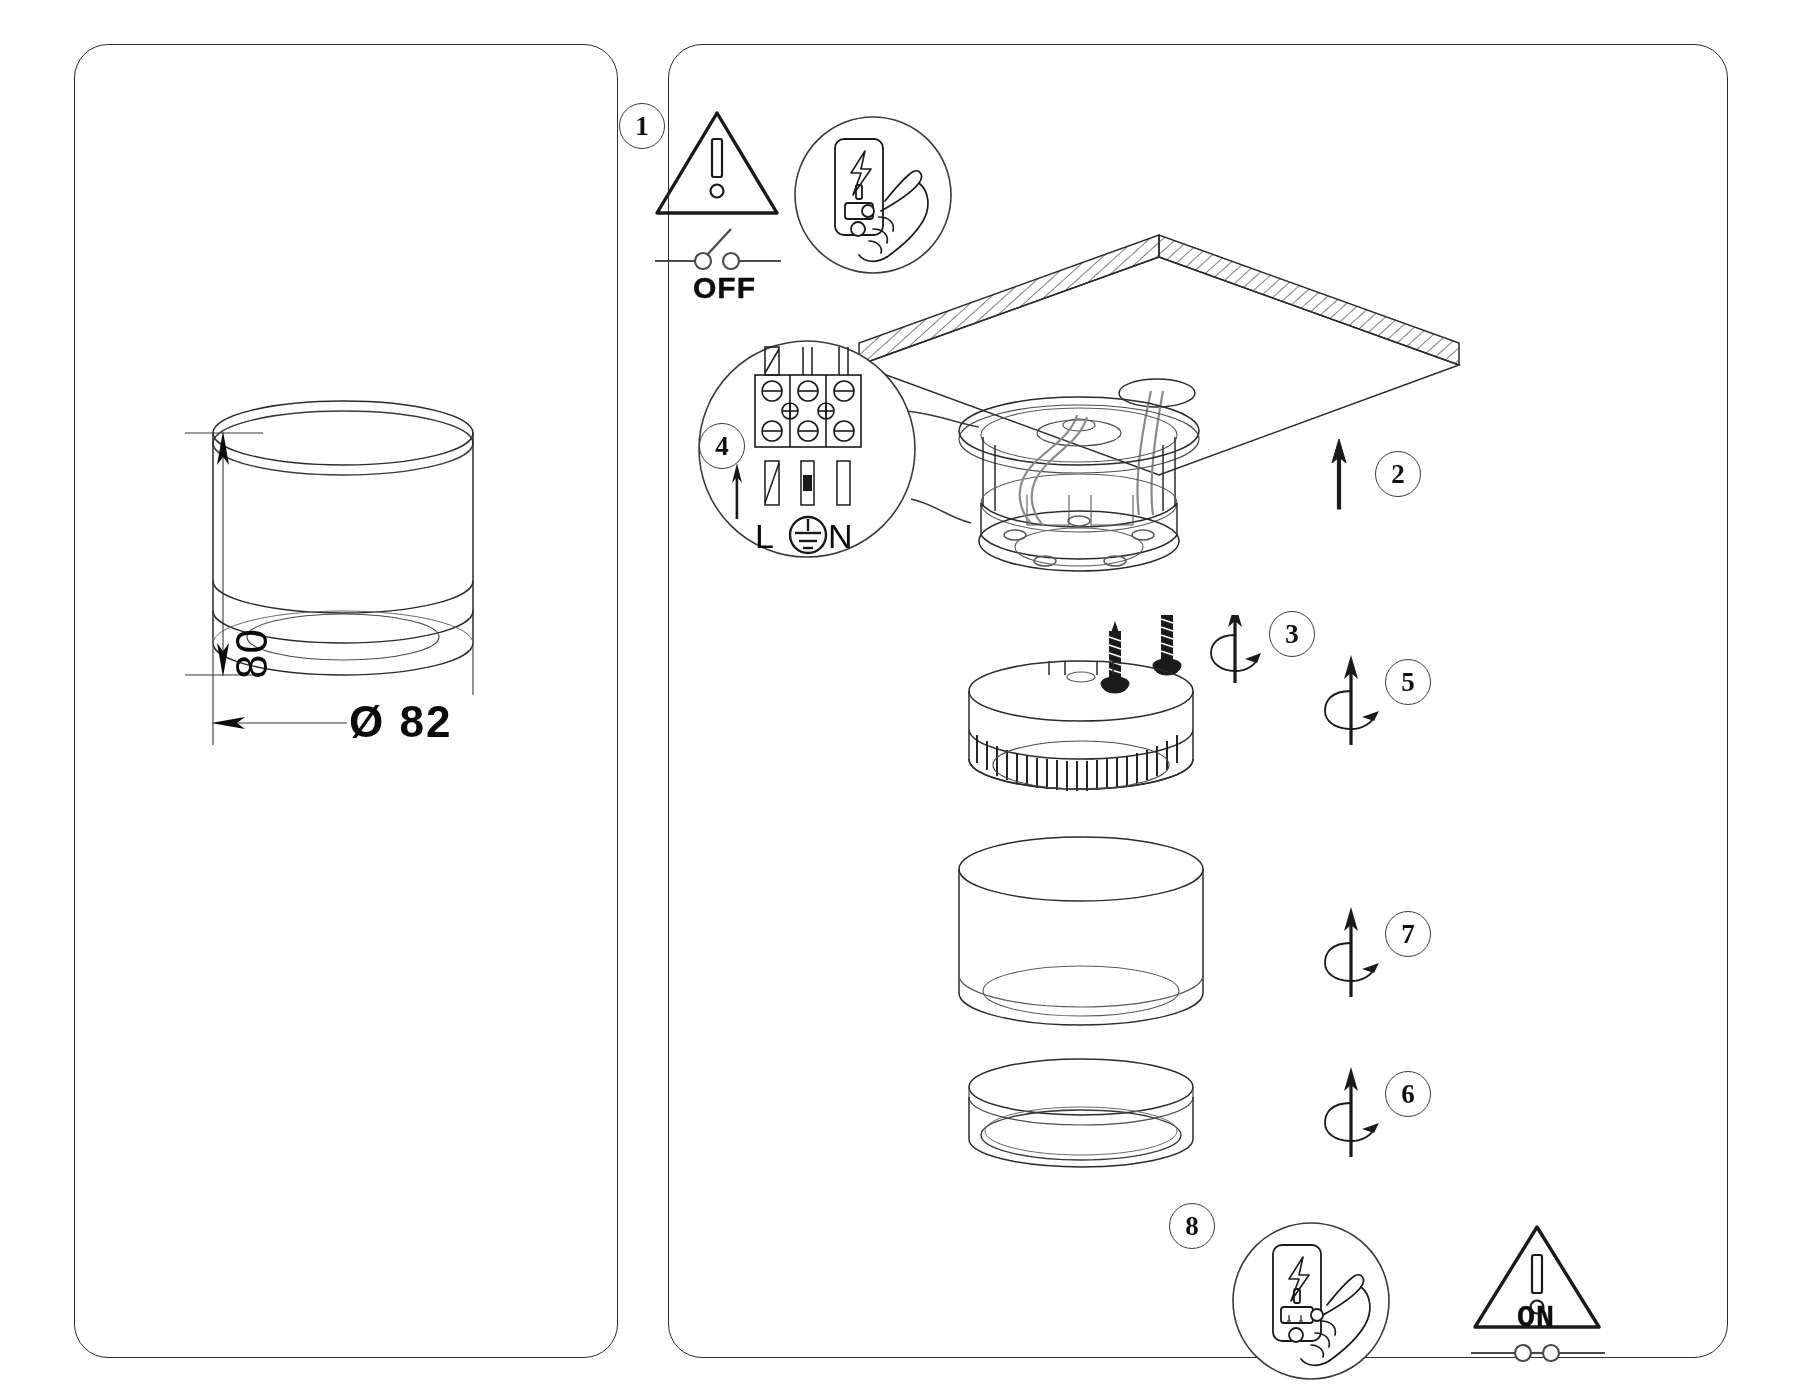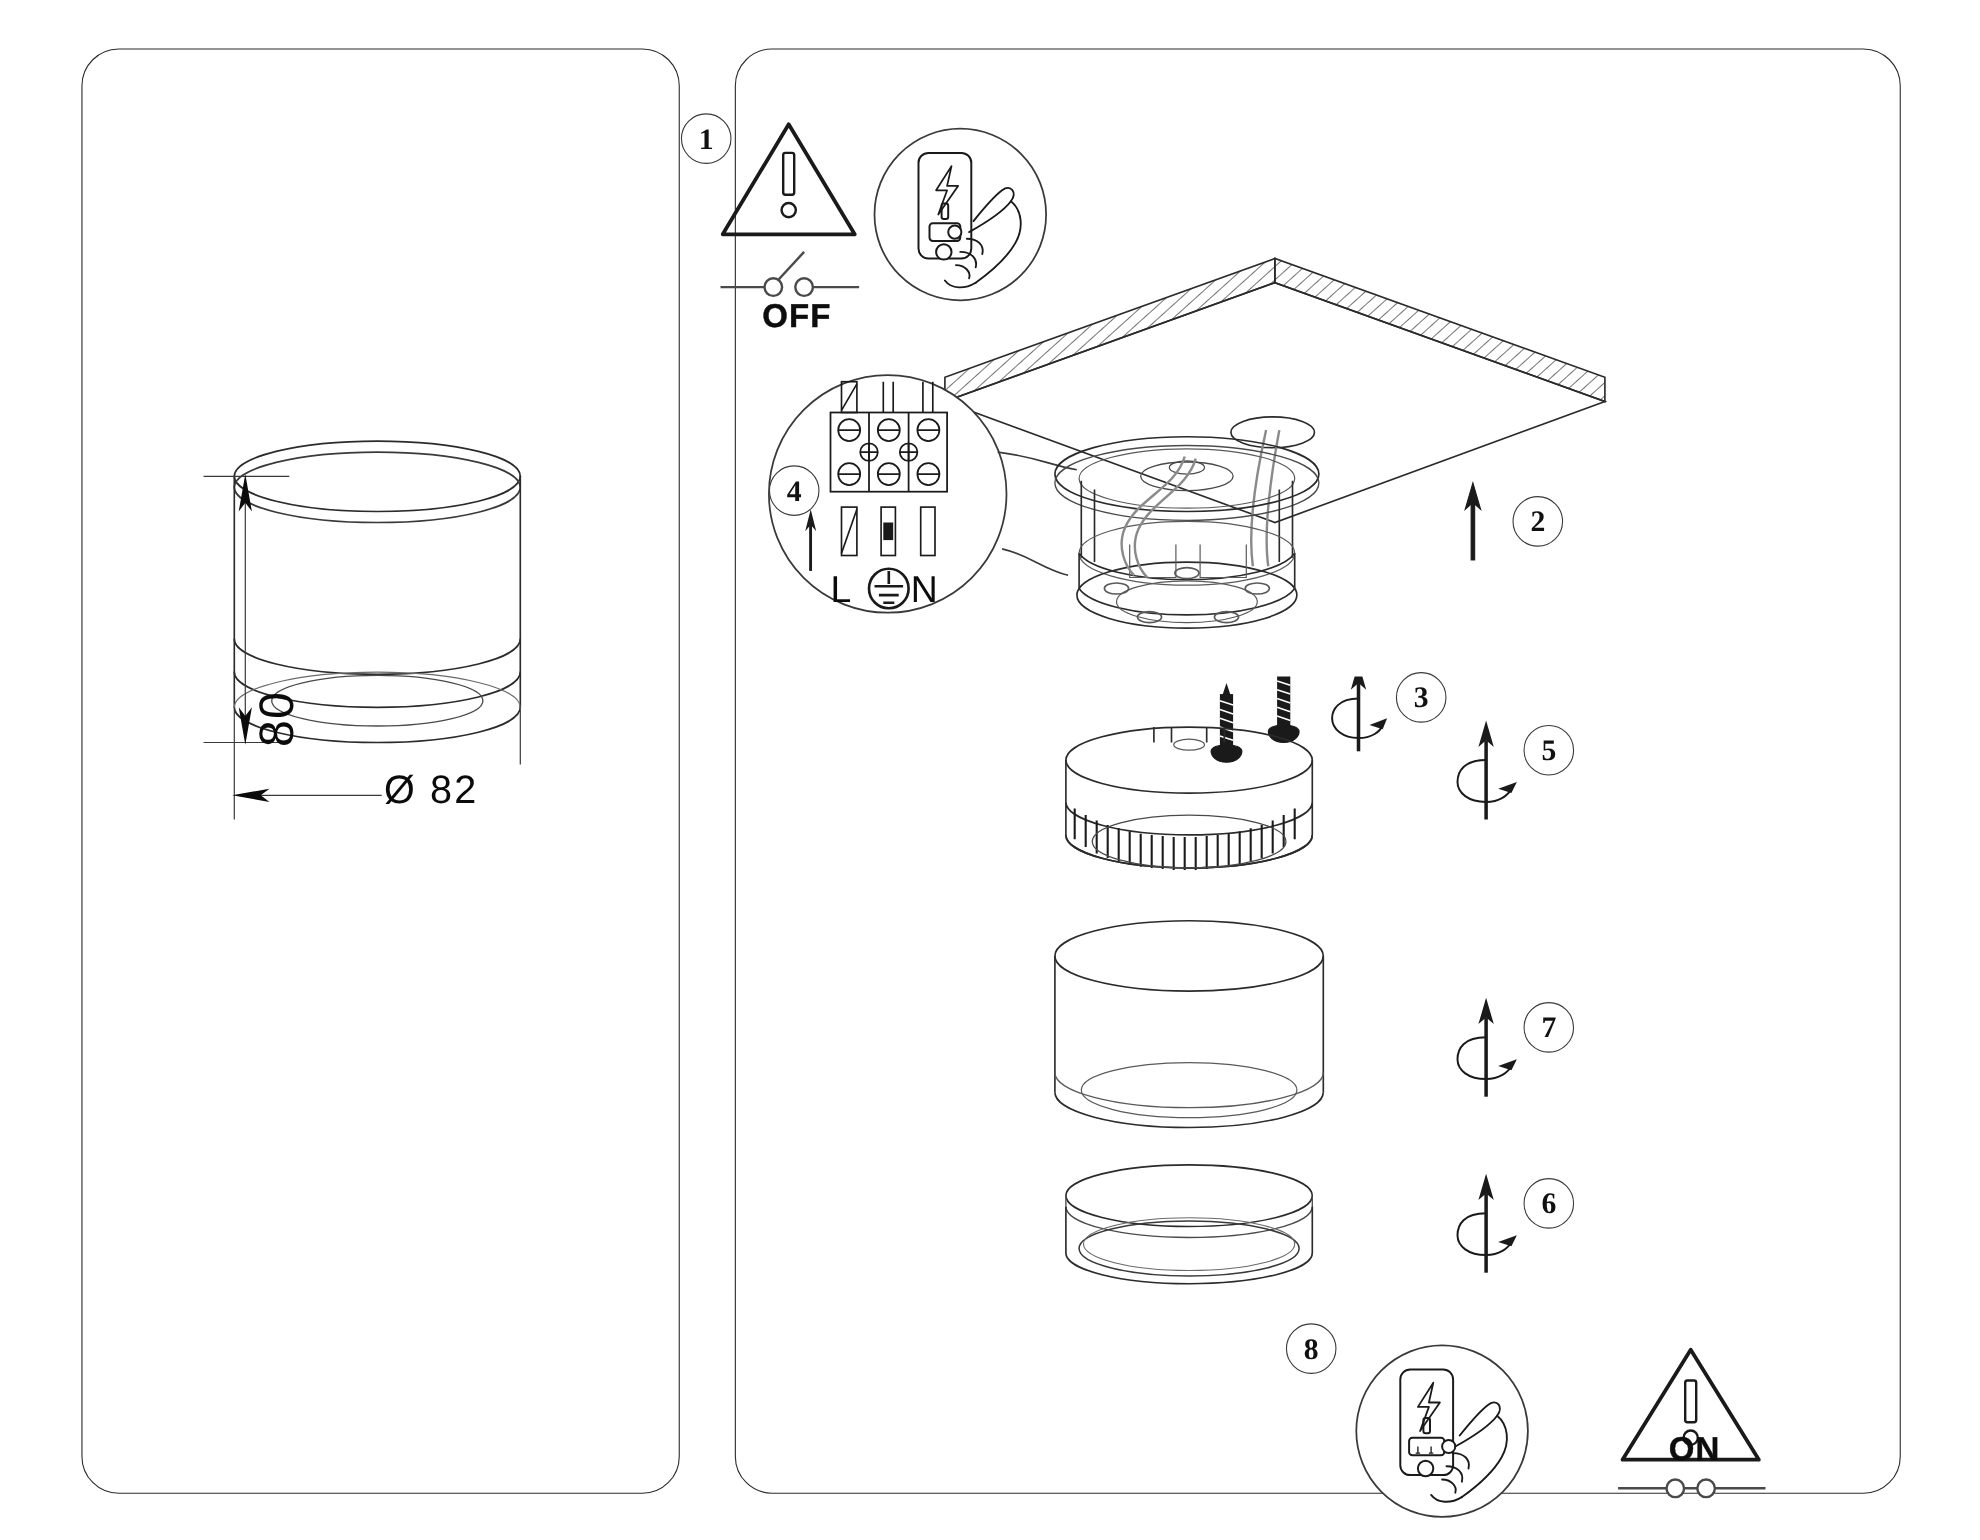--- a/index.html
+++ b/index.html
@@ -19,21 +19,21 @@
   }
   .swlabel{
     position:absolute;font-family:"Liberation Sans",sans-serif;font-size:30px;font-weight:700;
     color:#0d0d0d;letter-spacing:1px;
     -webkit-text-stroke:0.4px #0d0d0d;
   }
   .dimtext{
     position:absolute;font-family:"Liberation Sans",sans-serif;font-weight:400;color:#0b0b0b;
   }
   #dim-h-text{font-size:44px;transform:rotate(-90deg);transform-origin:left top;left:152px;top:634px;letter-spacing:1px;}
-  #dim-d-text{font-size:36px;left:337px;top:846px;letter-spacing:2px;white-space:nowrap;}
+  #dim-d-text{font-size:44px;left:337px;top:846px;letter-spacing:2px;white-space:nowrap;font-weight:bold;}
   .termlabel{position:absolute;font-family:"Liberation Sans",sans-serif;font-size:34px;color:#0b0b0b;}
 </style>
 </head>
 <body>
 
 <div id="root">
 
   <div class="panel" id="panel-left">
 
     <svg class="abs" style="left:0;top:0;" width="542" height="1312" viewBox="0 0 542 1312">
@@ -441,15 +441,15 @@
       </g>
 
       <g fill="none" stroke="#4a4a4a" stroke-width="2.2">
         <path d="M34 140 L78 140"></path>
         <path d="M122 140 L168 140"></path>
         <path d="M86 140 L114 140"></path>
         <circle cx="86" cy="140" r="8" fill="#fff"></circle>
         <circle cx="114" cy="140" r="8" fill="#fff"></circle>
       </g>
     </svg>
-    <div class="swlabel" style="left:848px;top:1256px;">ON</div>
+    <div class="swlabel" style="left:848px;top:1256px;font-family:Liberation Mono, monospace;">ON</div>
   </div>
 </div>
 
 </body></html>

